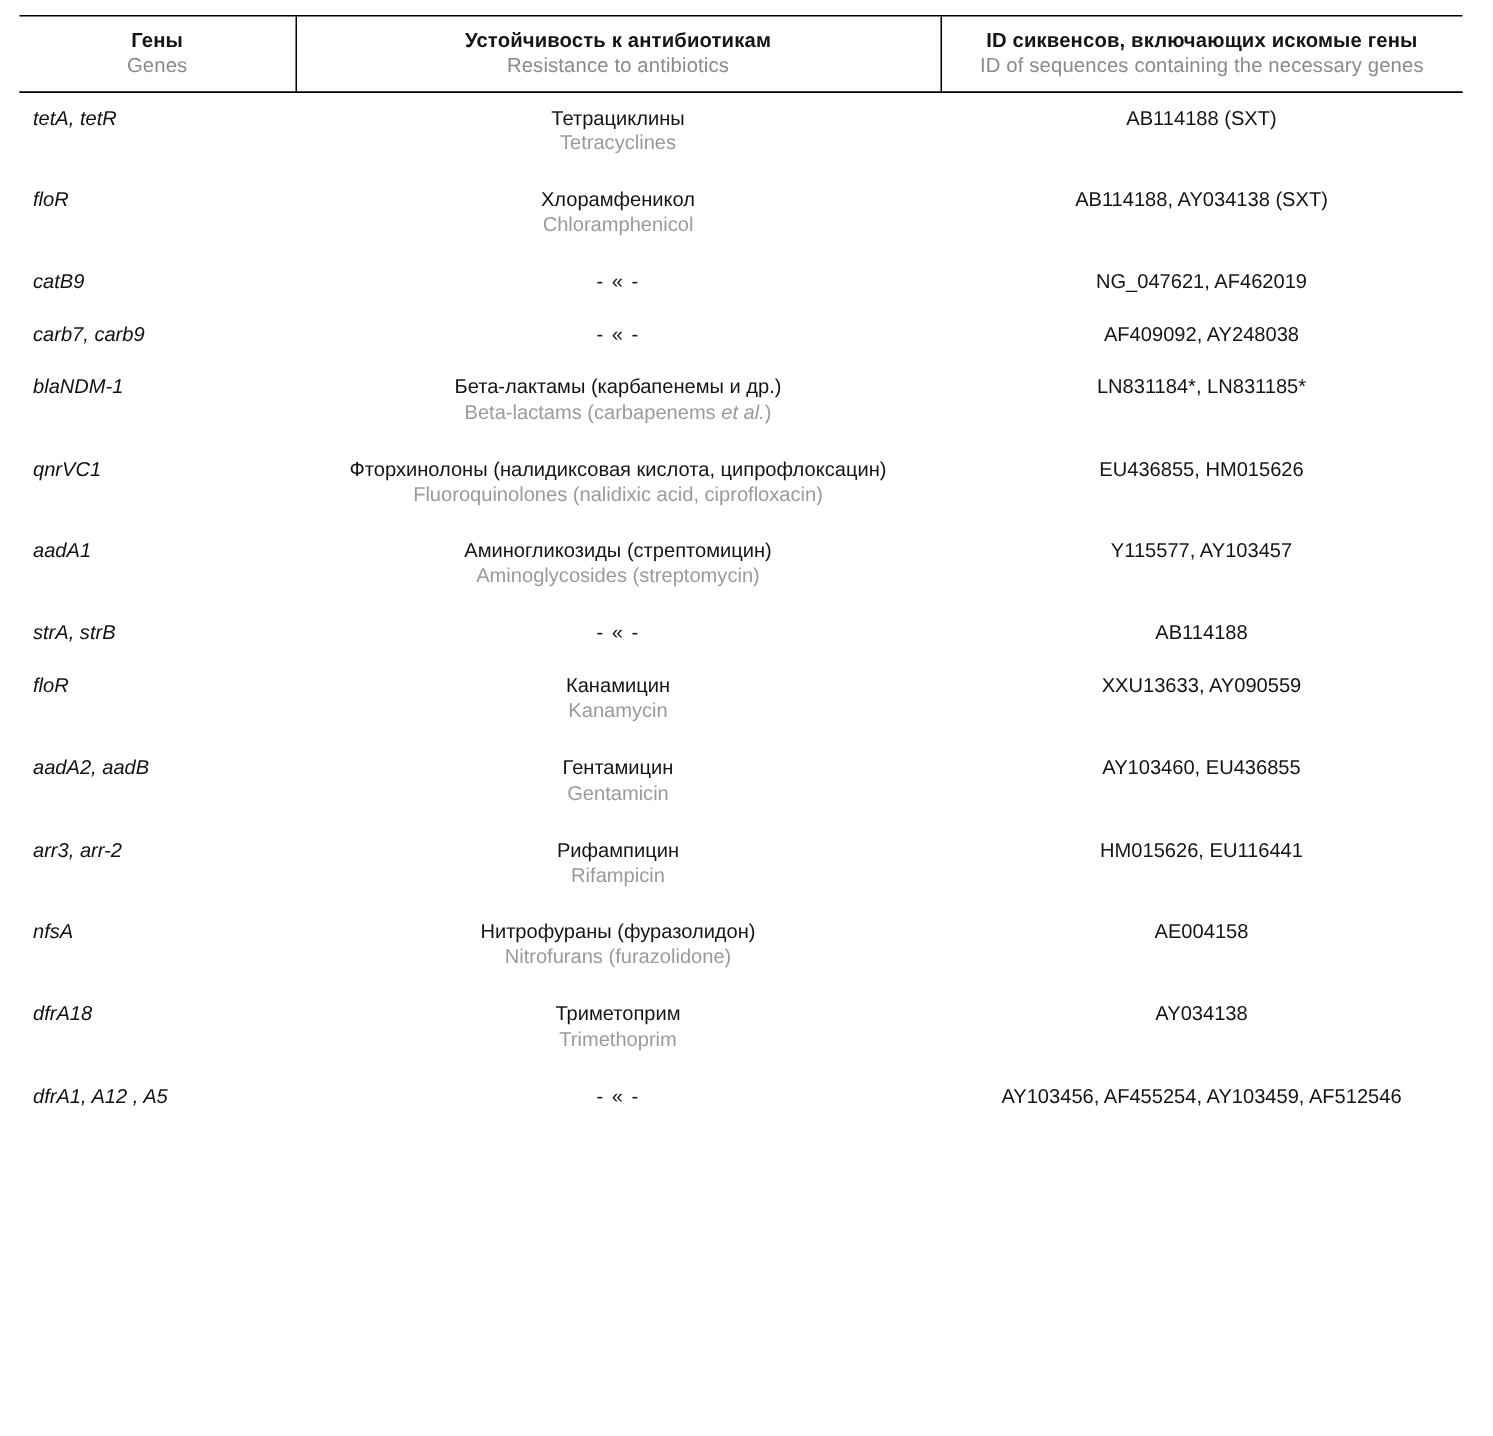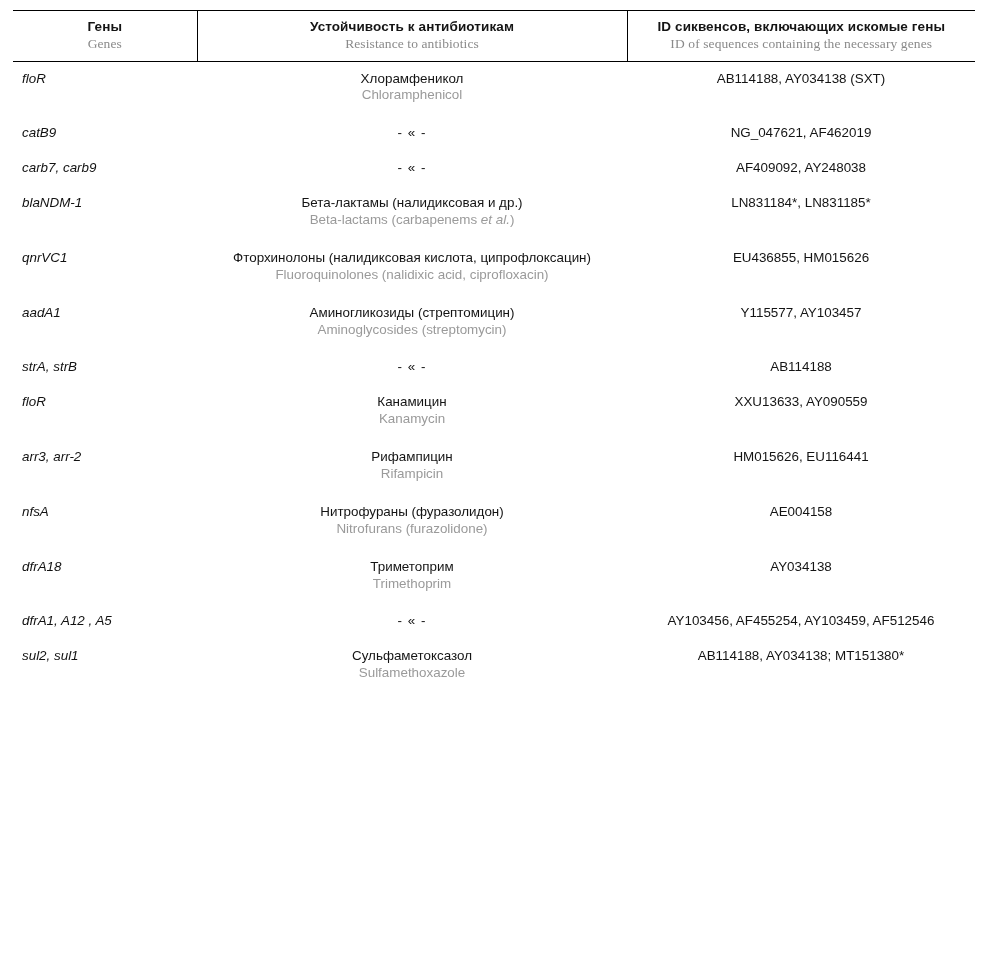--- a/index.html
+++ b/index.html
@@ -60,21 +60,20 @@
     letter-spacing: .1px;
   }
   .hd-en {
     display: block;
     font-size: 13.5px;
     font-weight: 400;
     color: #8a8a8a;
     line-height: 1.28;
     text-align: center;
     letter-spacing: .1px;
-    font-family: Liberation Serif, serif;
   }
 
   table.gene-table tbody td {
     padding: 0;
     vertical-align: top;
   }
 
   .cell {
     padding: 6px 6px 6px 6px;
     line-height: 1.22;
@@ -153,20 +152,36 @@
           </th>
           <th class="div-l">
             <span class="hd-ru">ID сиквенсов, включающих искомые гены</span>
             <span class="hd-en">ID of sequences containing the necessary genes</span>
           </th>
         </tr>
       </thead>
       <tbody id="table-body">
           <tr class="r-tall">
             <td>
+              <div class="cell genes-cell">tetA, tetR</div>
+            </td>
+            <td>
+              <div class="cell resist-cell">
+                <span class="ru-line">Тетрациклины</span>
+                <span class="en-line">Tetracyclines</span>
+              </div>
+            </td>
+            <td>
+              <div class="cell ids-cell">
+                <span class="id-line">AB114188 (SXT)</span>
+              </div>
+            </td>
+          </tr>
+          <tr class="r-tall">
+            <td>
               <div class="cell genes-cell">floR</div>
             </td>
             <td>
               <div class="cell resist-cell">
                 <span class="ru-line">Хлорамфеникол</span>
                 <span class="en-line">Chloramphenicol</span>
               </div>
             </td>
             <td>
               <div class="cell ids-cell">
@@ -203,21 +218,21 @@
                 <span class="id-line">AF409092, AY248038</span>
               </div>
             </td>
           </tr>
           <tr class="r-tall">
             <td>
               <div class="cell genes-cell">blaNDM-1</div>
             </td>
             <td>
               <div class="cell resist-cell">
-                <span class="ru-line">Бета-лактамы (налидиксовая и др.)</span>
+                <span class="ru-line">Бета-лактамы (карбапенемы и др.)</span>
                 <span class="en-line"><span>Beta-lactams (carbapenems <i>et al.</i>)</span></span>
               </div>
             </td>
             <td>
               <div class="cell ids-cell">
                 <span class="id-line">LN831184*, LN831185*</span>
               </div>
             </td>
           </tr>
           <tr class="r-tall">
@@ -278,20 +293,36 @@
               </div>
             </td>
             <td>
               <div class="cell ids-cell">
                 <span class="id-line">XXU13633, AY090559</span>
               </div>
             </td>
           </tr>
           <tr class="r-tall">
             <td>
+              <div class="cell genes-cell">aadA2, aadB</div>
+            </td>
+            <td>
+              <div class="cell resist-cell">
+                <span class="ru-line">Гентамицин</span>
+                <span class="en-line">Gentamicin</span>
+              </div>
+            </td>
+            <td>
+              <div class="cell ids-cell">
+                <span class="id-line">AY103460, EU436855</span>
+              </div>
+            </td>
+          </tr>
+          <tr class="r-tall">
+            <td>
               <div class="cell genes-cell">arr3, arr-2</div>
             </td>
             <td>
               <div class="cell resist-cell">
                 <span class="ru-line">Рифампицин</span>
                 <span class="en-line">Rifampicin</span>
               </div>
             </td>
             <td>
               <div class="cell ids-cell">
@@ -336,36 +367,20 @@
               <div class="cell genes-cell">dfrA1, A12 , A5</div>
             </td>
             <td>
               <div class="cell resist-cell">
                 <span class="ditto">- « -</span>
               </div>
             </td>
             <td>
               <div class="cell ids-cell">
                 <span class="id-line">AY103456, AF455254, AY103459, AF512546</span>
-              </div>
-            </td>
-          </tr>
-          <tr class="r-tall">
-            <td>
-              <div class="cell genes-cell">sul2, sul1</div>
-            </td>
-            <td>
-              <div class="cell resist-cell">
-                <span class="ru-line">Сульфаметоксазол</span>
-                <span class="en-line">Sulfamethoxazole</span>
-              </div>
-            </td>
-            <td>
-              <div class="cell ids-cell">
-                <span class="id-line">AB114188, AY034138; MT151380*</span>
               </div>
             </td>
           </tr>
           <tr class="r-sec">
             <td>
               <div class="cell genes-cell section"></div>
             </td>
             <td>
               <div class="cell"></div>
             </td>

